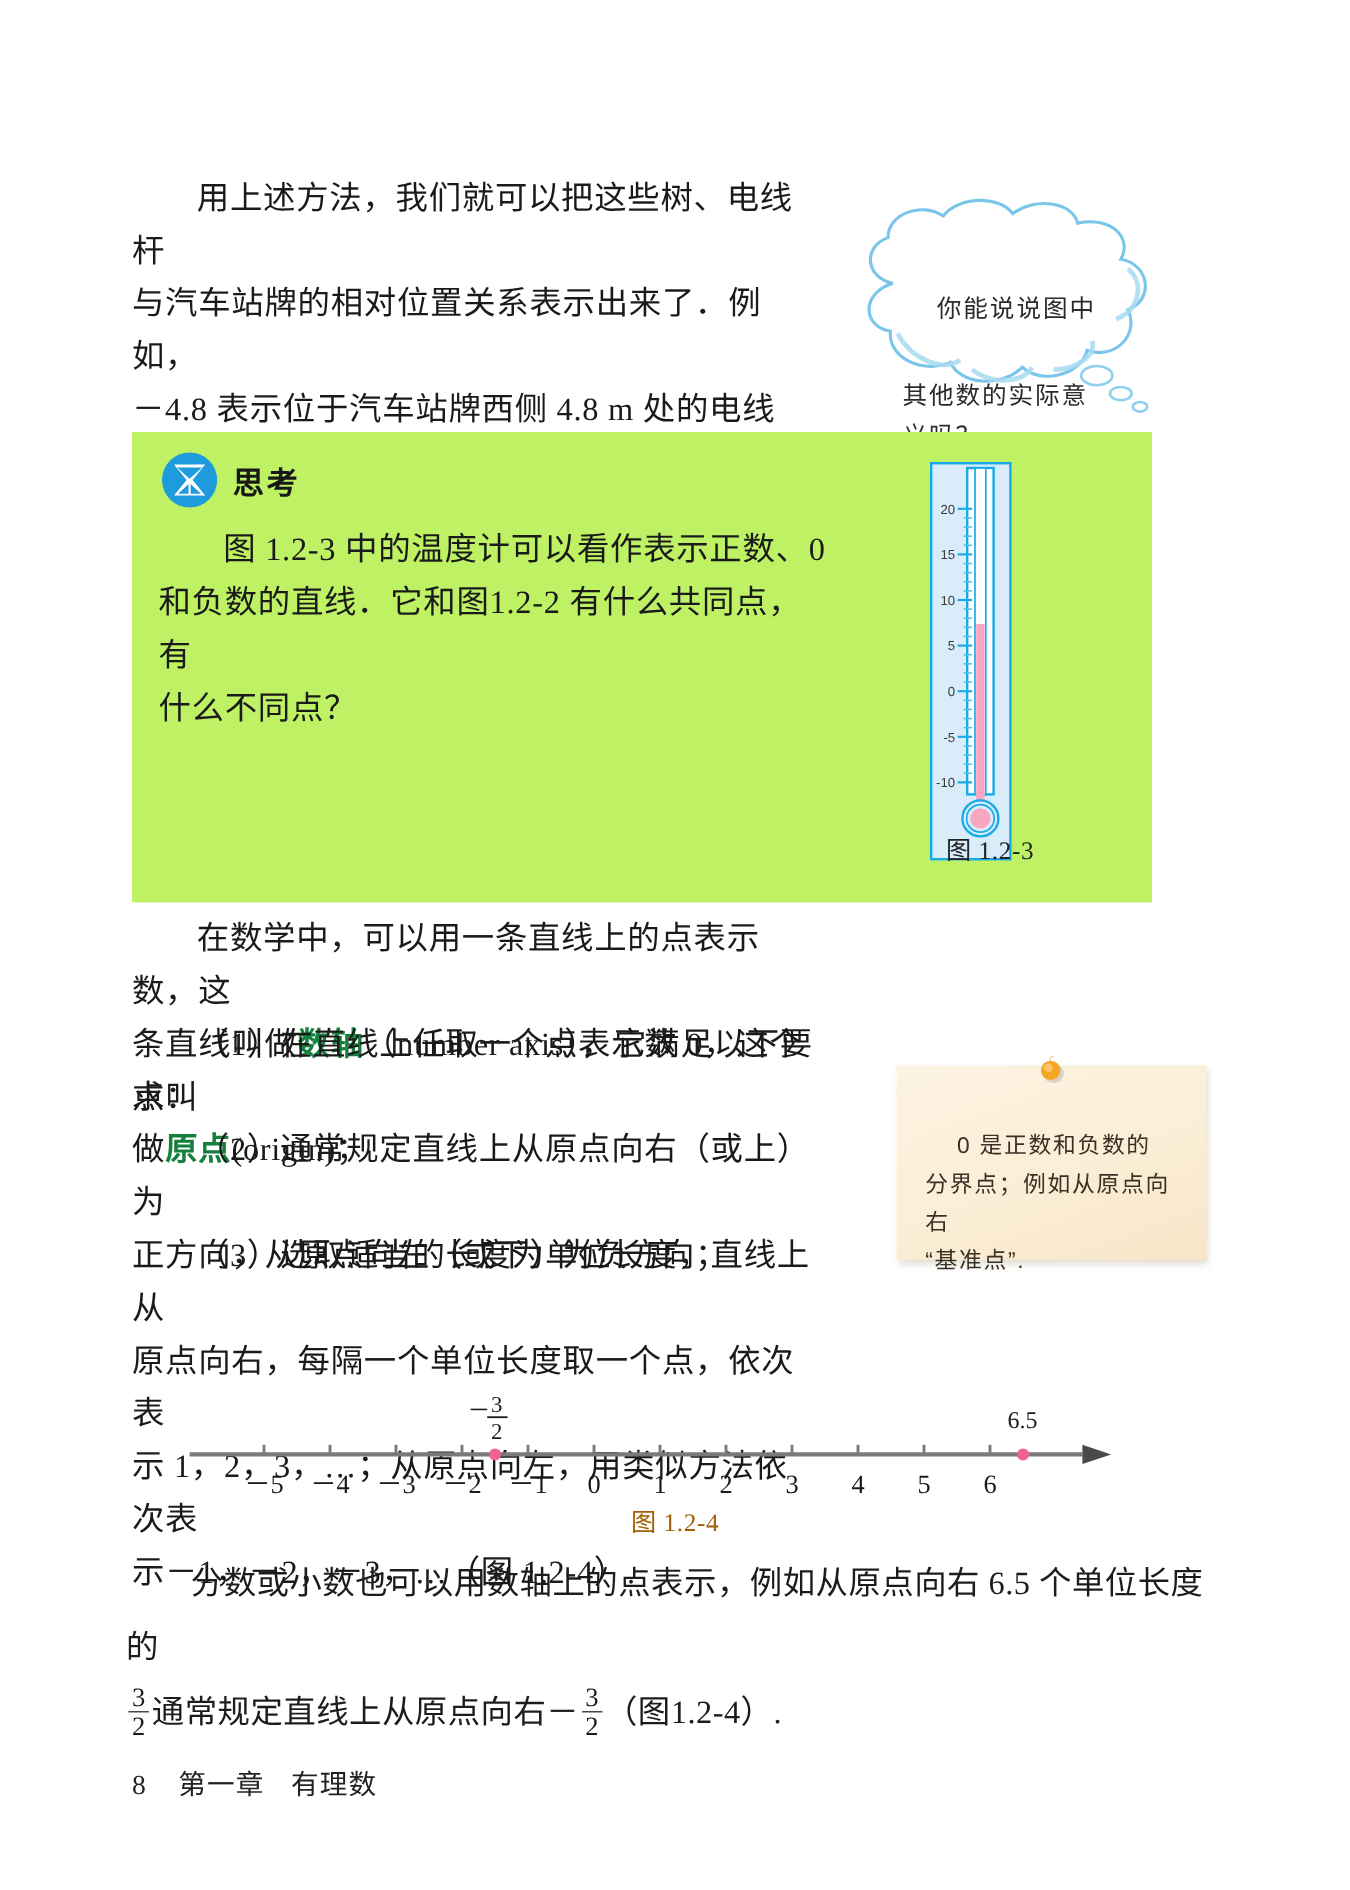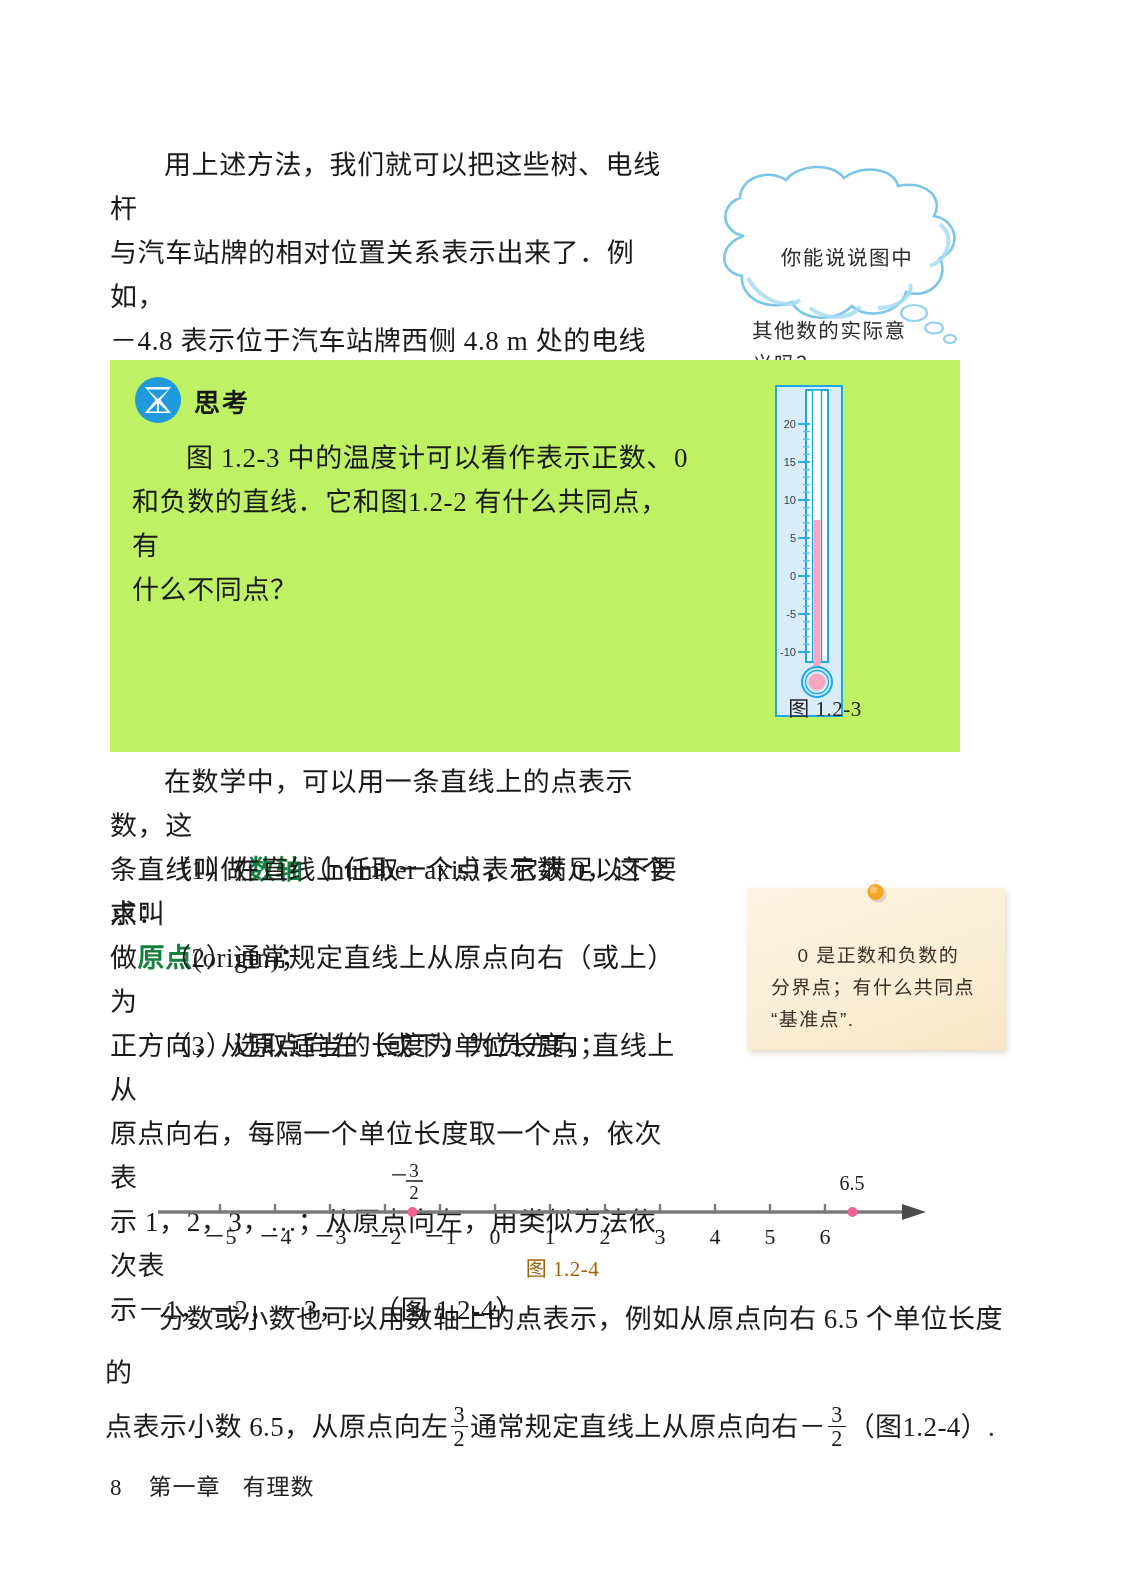--- a/index.html
+++ b/index.html
@@ -276,21 +276,21 @@
 
   <div id="sticky-note">
     <svg id="sticky-pin" viewBox="0 0 26 26">
       <ellipse cx="15" cy="15.5" rx="8.5" ry="8" fill="#b9b9b9" opacity="0.55"></ellipse>
       <circle cx="12.5" cy="13" r="8" fill="#f5a623"></circle>
       <circle cx="10.6" cy="10.8" r="3.6" fill="#fbc46a"></circle>
       <path d="M12.2,5.2 C11,2.2 13.6,0.6 15,2.2" fill="none" stroke="#f0d8b0" stroke-width="1.3"></path>
     </svg>
     <div id="sticky-text">
       <span class="s1">0 是正数和负数的</span>
-      <span class="s2">分界点；有什么共同点</span>
+      <span class="s2">分界点；例如从原点向右</span>
       <span class="s3">“基准点”.</span>
     </div>
   </div>
 
   <div id="number-line-figure">
     <svg width="790" height="100" viewBox="0 0 790 100">
 
       <line x1="8" y1="52" x2="752" y2="52" stroke="#7a7a7a" stroke-width="3.4"></line>
       <polygon points="752,44 776,52 752,60" fill="#4a4a4a"></polygon>
 
@@ -334,20 +334,20 @@
         <text x="565" y="84">4</text>
         <text x="620" y="84">5</text>
         <text x="675" y="84">6</text>
       </g>
     </svg>
   </div>
   <div id="fig124-caption">图 1.2-4</div>
 
   <div id="para-final">
     <span class="ln"><span class="indent"></span><span>分数或小数也可以用数轴上的点表示，例如从原点向右 6.5 个单位长度的</span></span>
-    <span class="ln"><span>点表示小数 6.5，从原点向左</span><span class="frac"><span class="num">3</span><span class="den">2</span></span><span>通常规定直线上从原点向右－</span><span class="frac"><span class="num">3</span><span class="den">2</span></span><span>（图1.2-4）.</span></span>
+    <span class="ln"><span class="frac"><span class="num">3</span><span class="den">2</span></span><span>通常规定直线上从原点向右－</span><span class="frac"><span class="num">3</span><span class="den">2</span></span><span>（图1.2-4）.</span></span>
   </div>
 
   <div id="page-footer">
     <span class="pg">8</span><span class="ch">第一章</span><span>有理数</span>
   </div>
 
 </div>
 
 </body></html>

